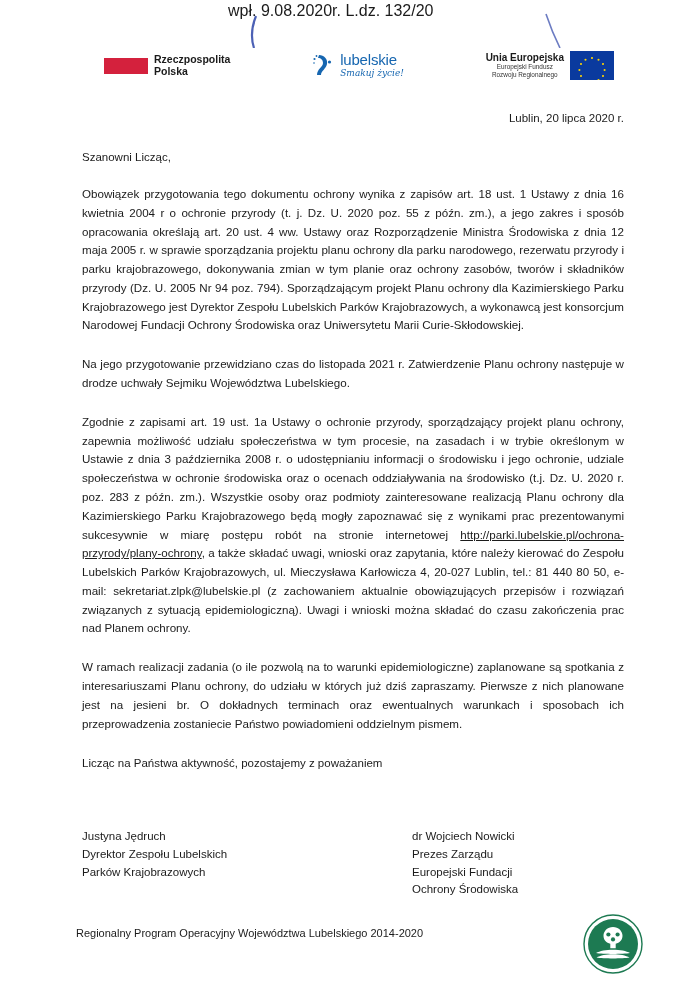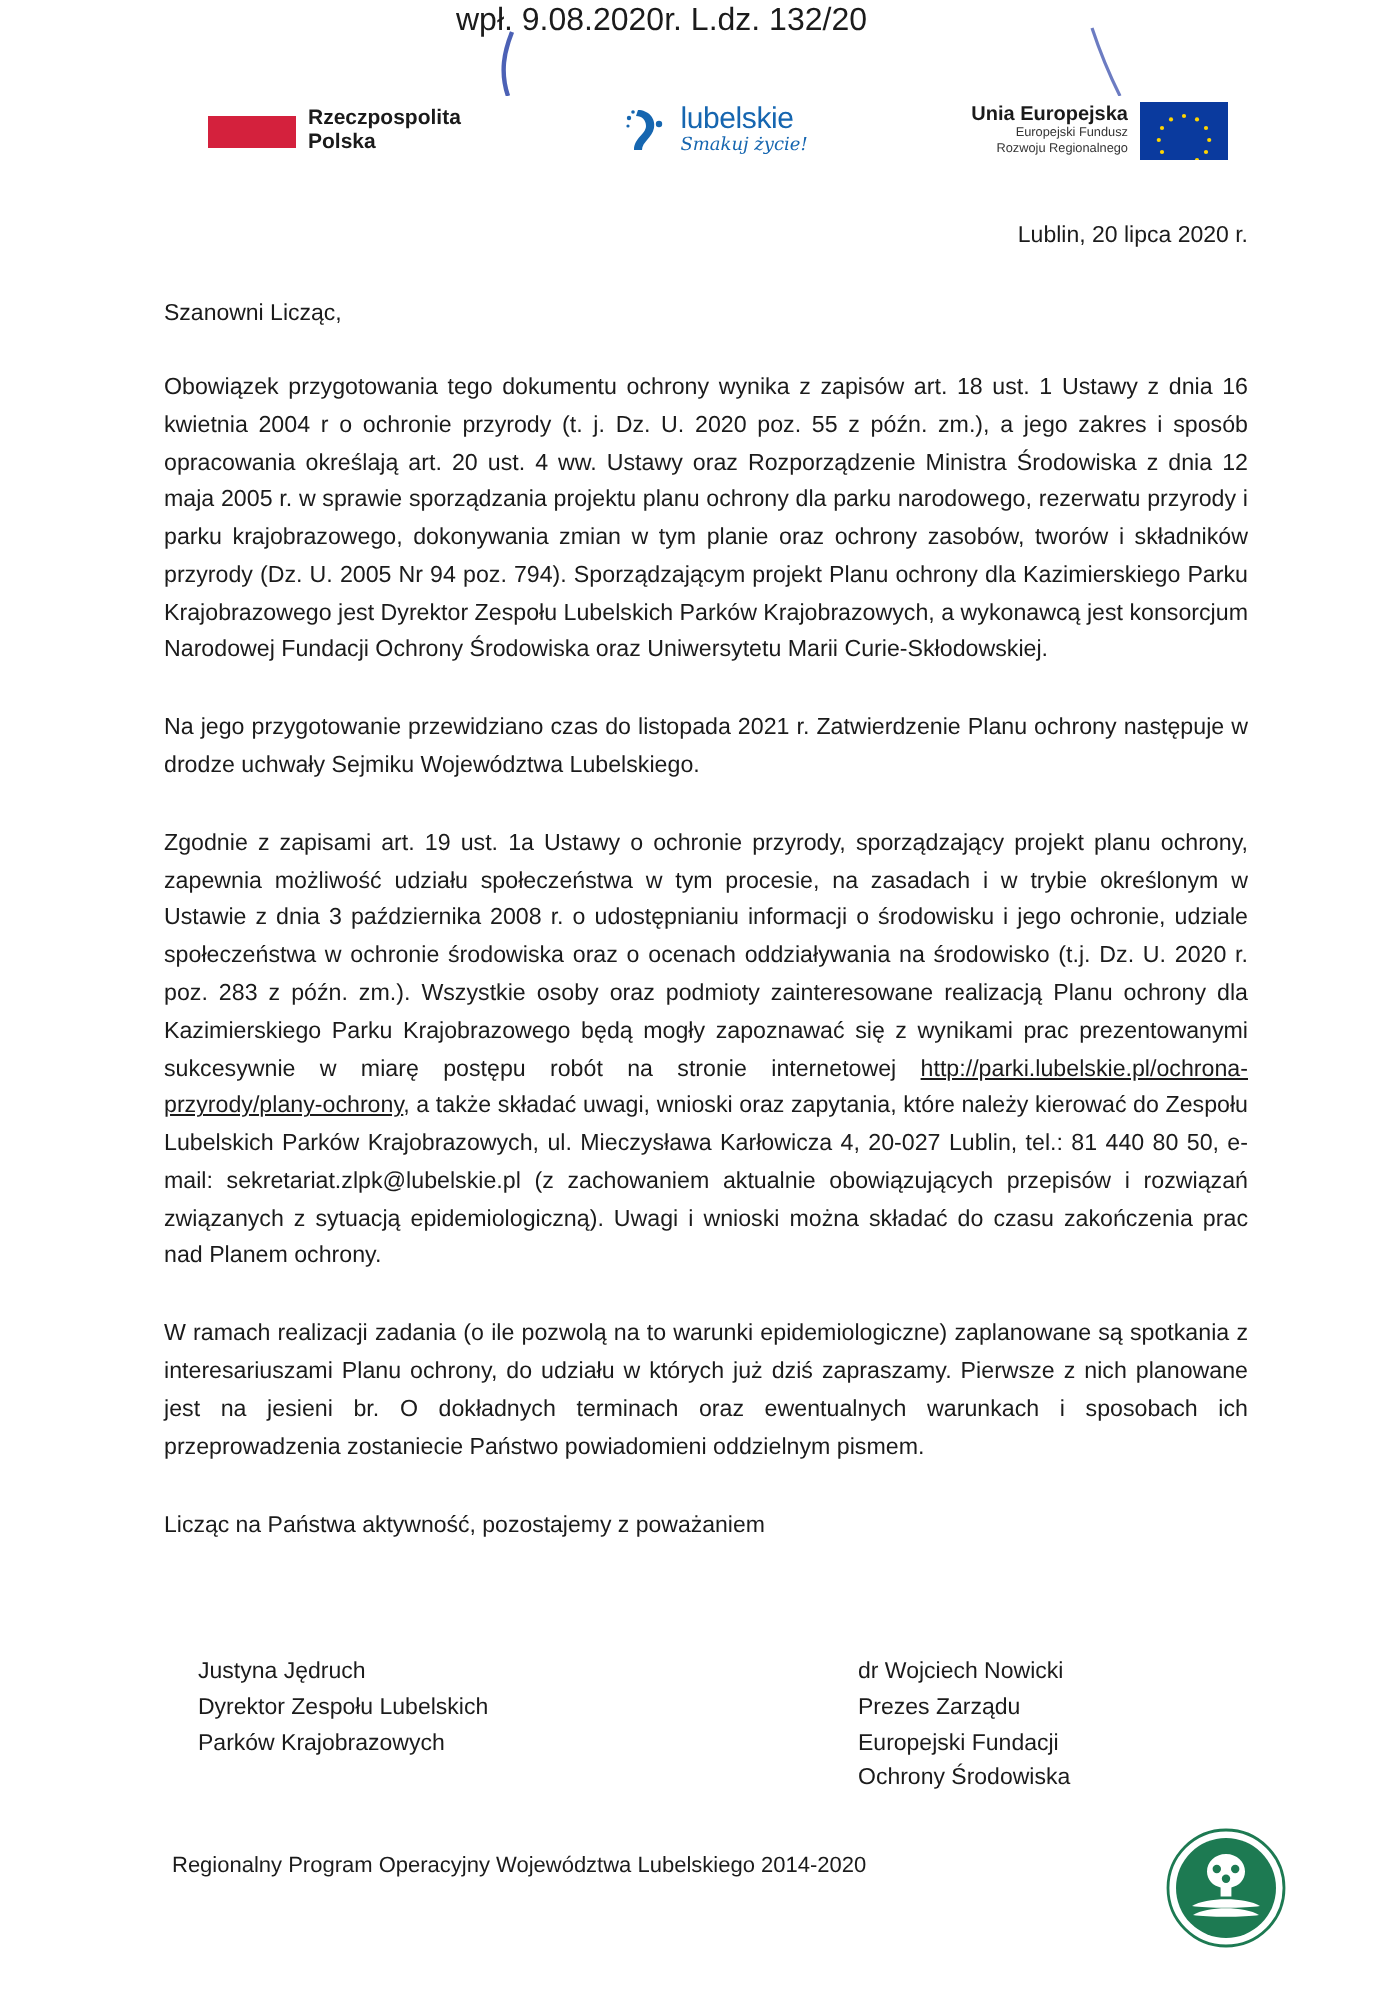--- a/index.html
+++ b/index.html
@@ -50,21 +50,21 @@
 
   .lub-mark { width: 22px; height: 24px; }
   .lub-word { font-size: 15px; color: #1666b0; letter-spacing: -.2px; }
   .lub-slog {
     font-family: "DejaVu Serif", serif;
     font-style: italic;
     font-size: 9px; color: #1666b0;
     margin-top: -1px;
   }
 
-  .ue-text { text-align: right; line-height: 1.18; }
+  .ue-text { text-align: center; line-height: 1.18; }
   .ue-t1 { font-size: 10px; font-weight: bold; color: #1a1a1a; }
   .ue-sub { font-size: 6.4px; color: #333; }
   .eu-flag {
     width: 44px; height: 29px;
     background: #0a3a9e;
     position: relative;
   }
 
   
   #letter {
@@ -96,32 +96,32 @@
     color: #1b1b1b;
   }
   #closing {
     font-size: 11.5px;
     margin: 24px 0 0 0;
   }
 
   
   #signatures {
     position: absolute;
-    left: 99px; top: 828px;
+    left: 82px; top: 828px;
     width: 542px;
     display: flex;
   }
   .sig-col { font-size: 11.5px; line-height: 1.55; }
   #sig-left  { width: 330px; }
   #sig-right { width: 212px; }
 
   
   #footer-text {
     position: absolute;
-    left: 86px; top: 927px;
+    left: 76px; top: 927px;
     font-size: 11px;
     color: #1b1b1b;
   }
   #nfos-seal {
     position: absolute;
     left: 582px; top: 913px;
     width: 62px; height: 62px;
   }
 </style>
 </head>

